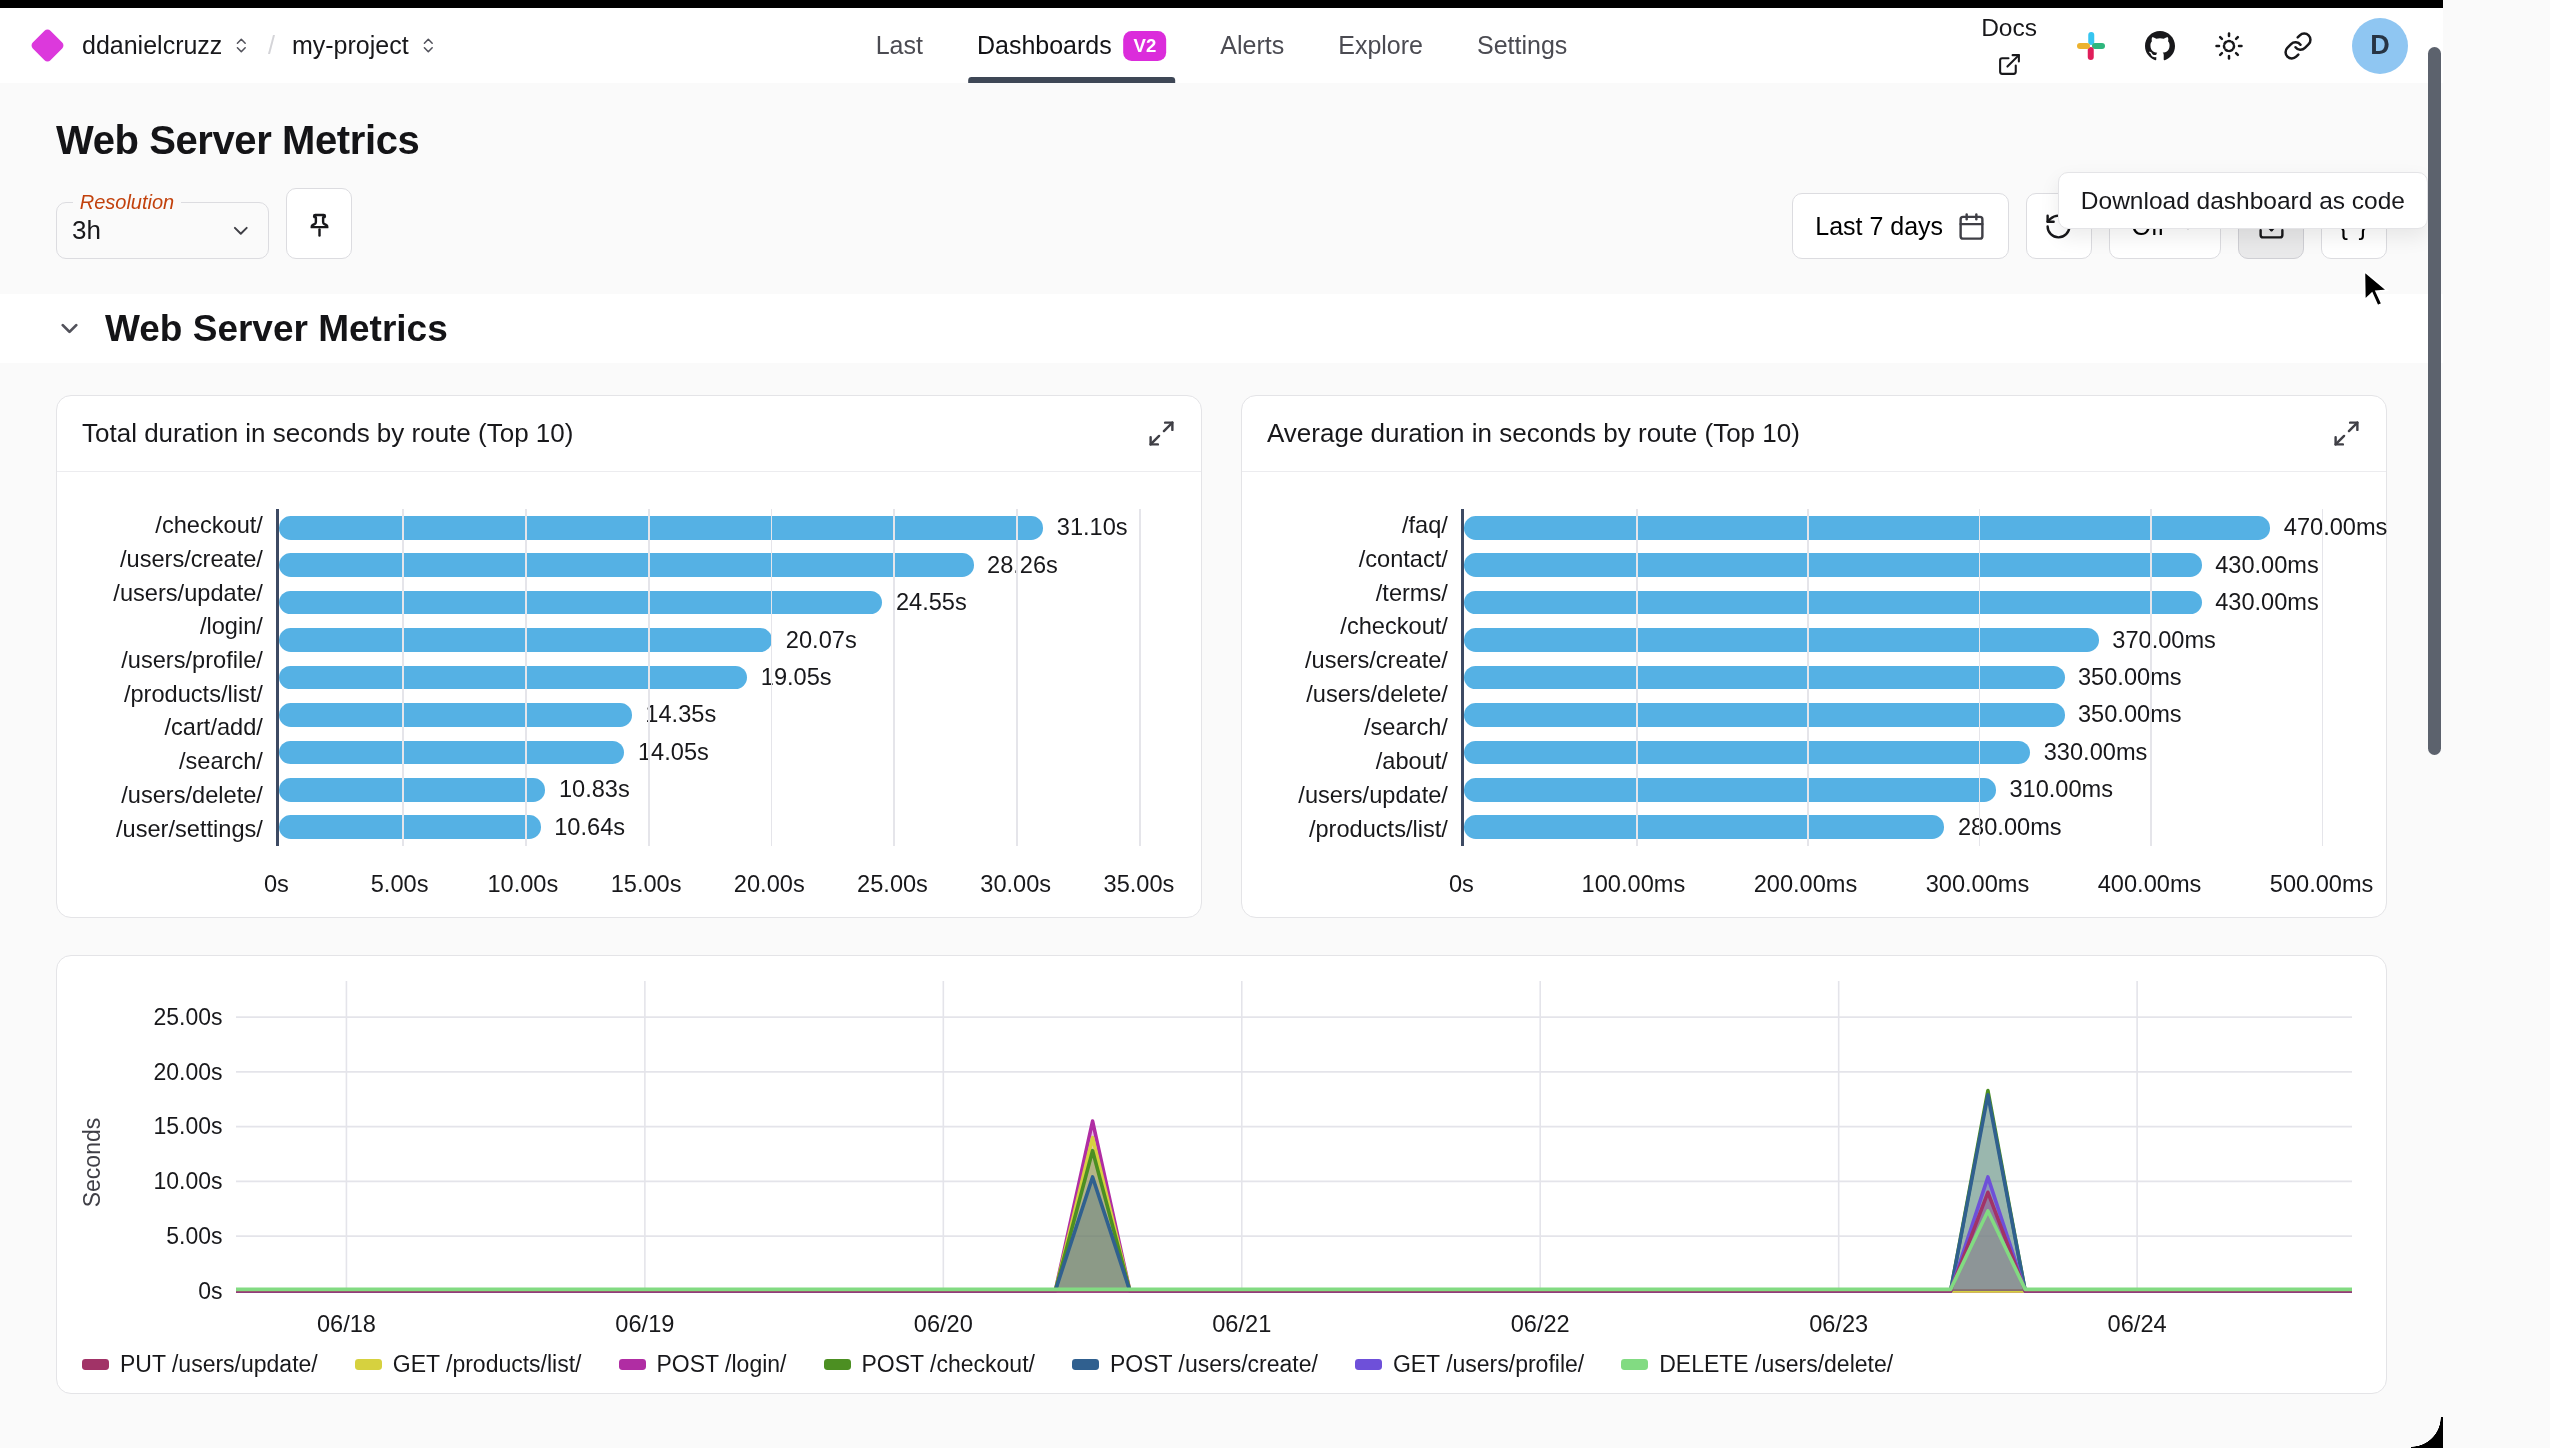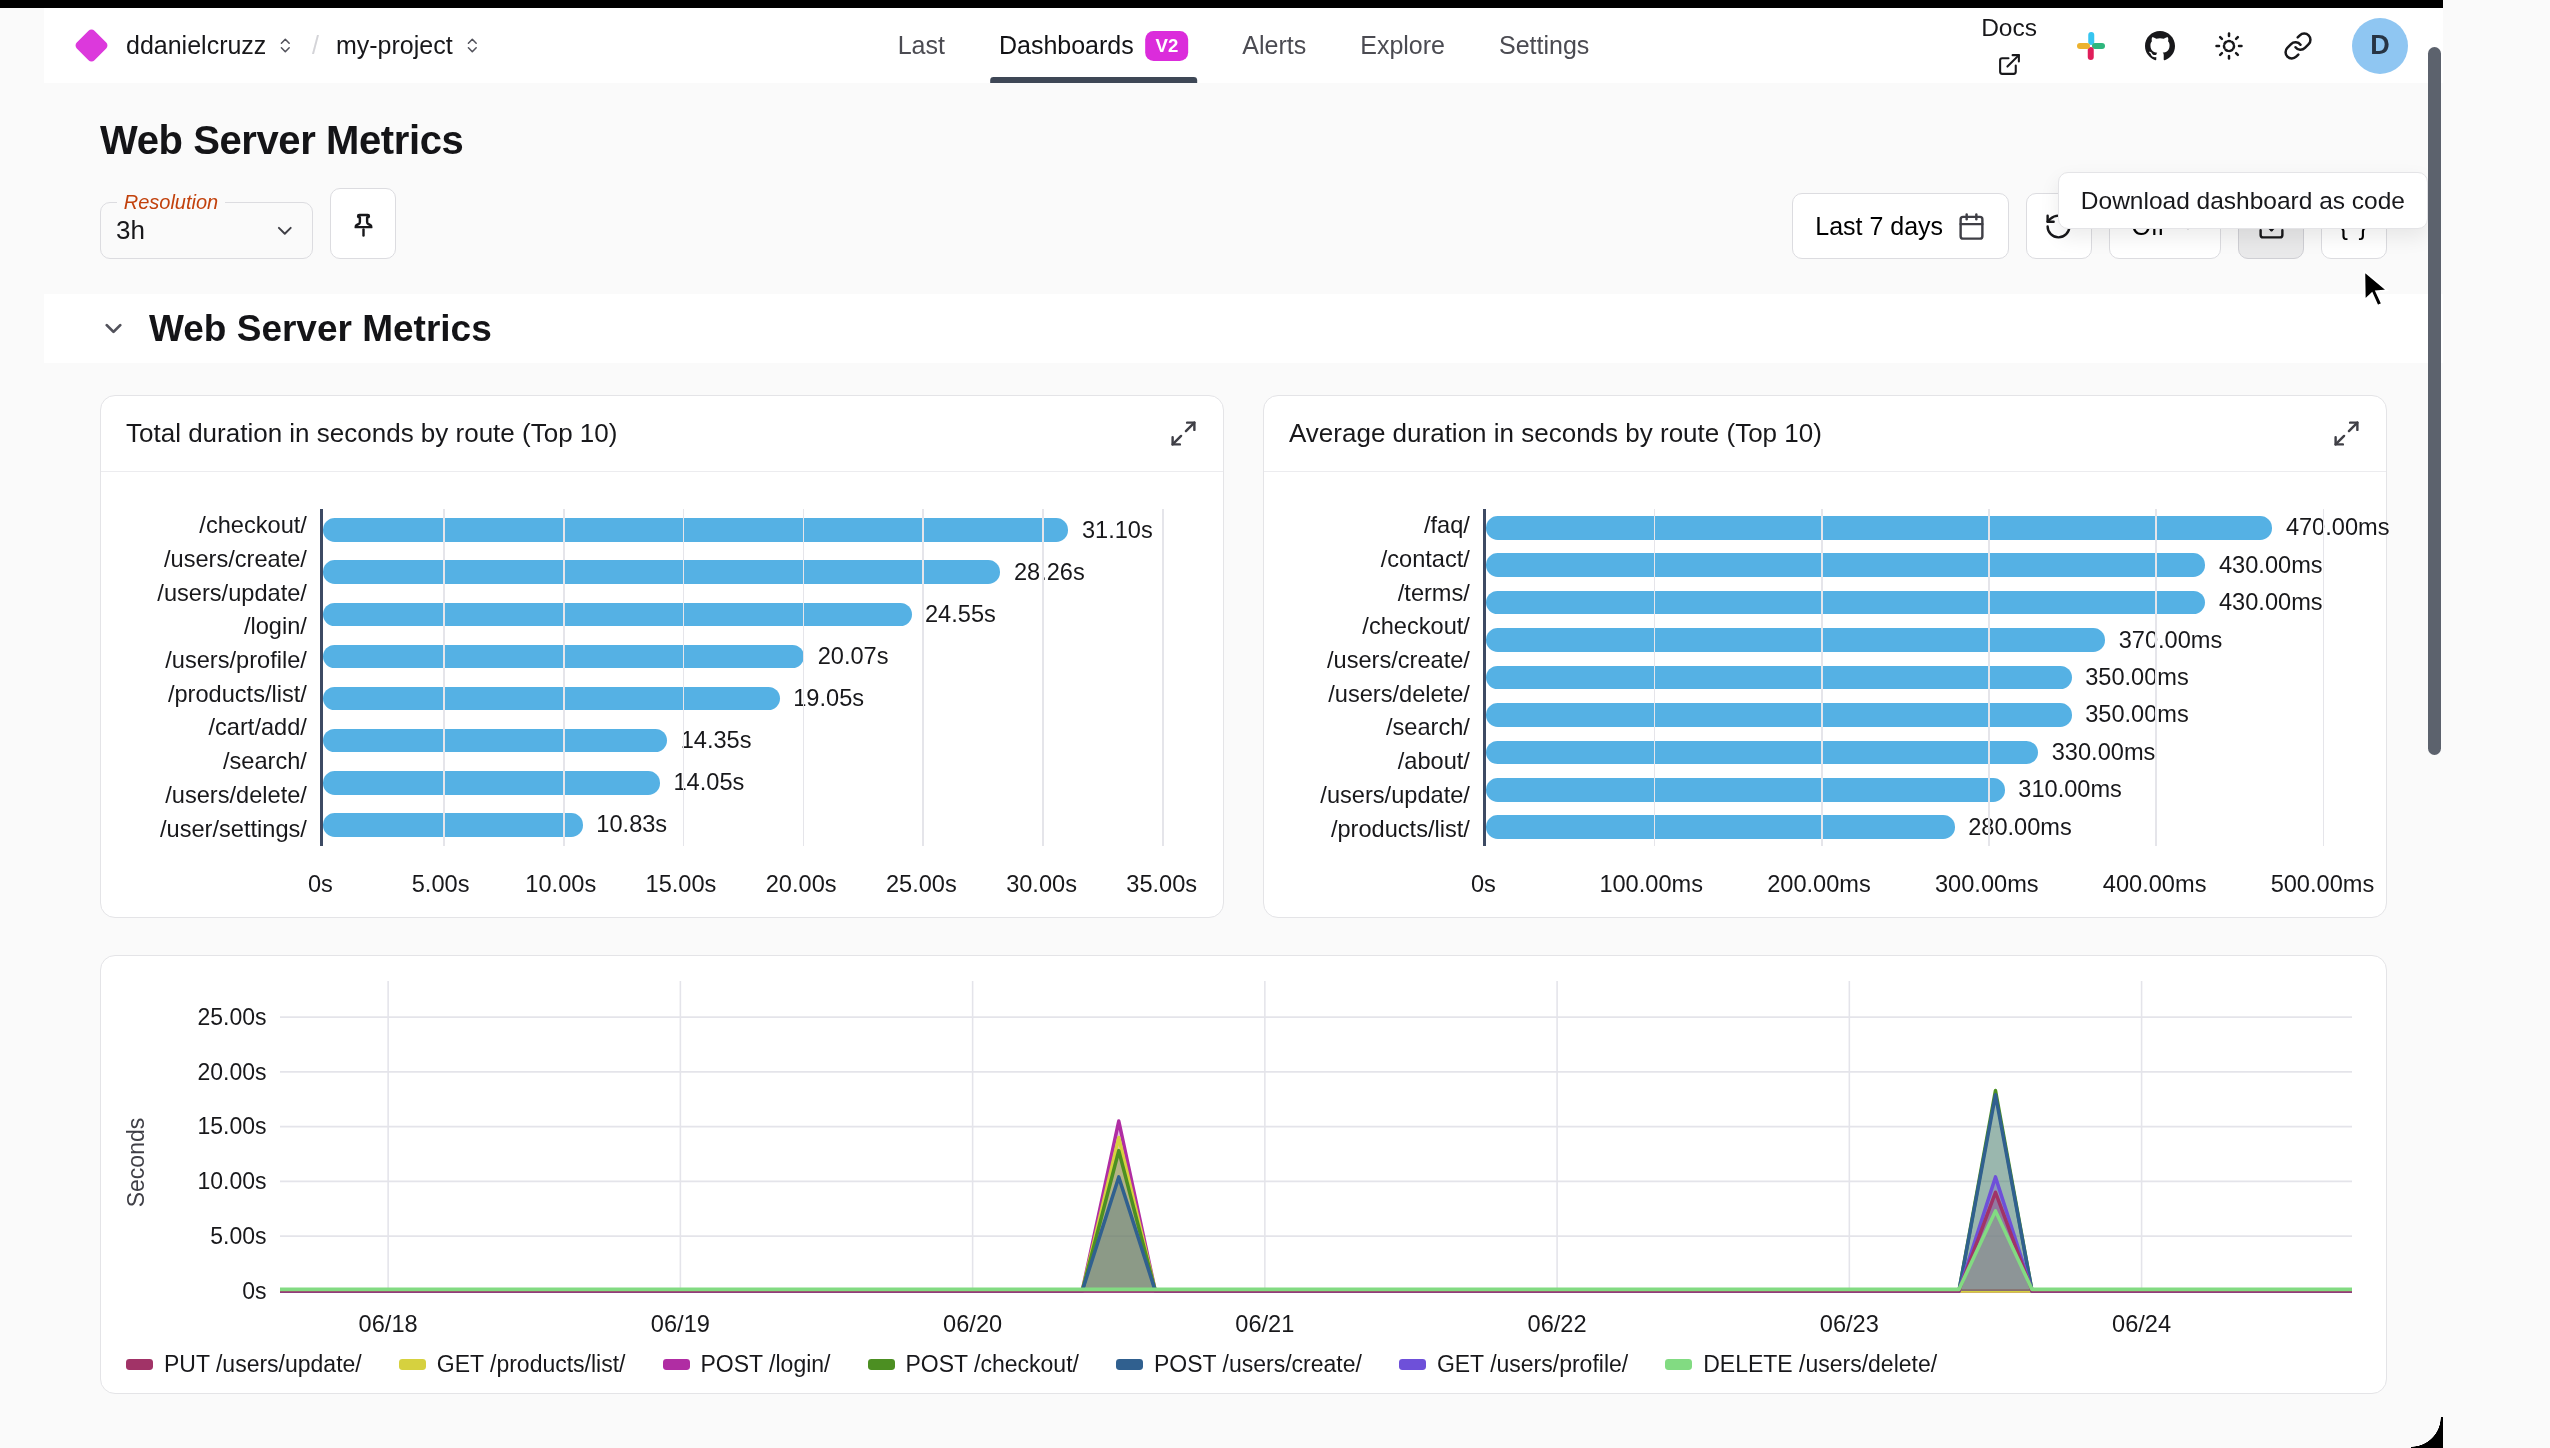--- a/index.html
+++ b/index.html
@@ -1,18 +1,18 @@
 <!DOCTYPE html>
 <html style="font-size:13.5px"><head>
 <meta charset="utf-8">
 <style>
   * { margin:0; padding:0; box-sizing:border-box; }
   html,body { width:2550px; height:1449px; }
   body { font-family:"Liberation Sans", sans-serif; background:#fafafa; color:#18181b; }
-  .screen { position:relative; width:2443px; height:1449px; overflow:hidden; background:#fafafa;padding-left:44px; }
+  .screen { position:relative; width:2443px; height:1449px; overflow:hidden; background:#fafafa; }
 
   
   .top-edge { position:absolute; top:0; left:0; right:0; height:8.4px; background:#000; z-index:40; }
   .topbar { position:relative; height:83px; background:#fff; display:flex; align-items:center; padding:8.4px 35px 0 35px; }
   .breadcrumb { display:flex; align-items:center; gap:17px; font-size:25px; }
   .logo-diamond { width:25px; height:25px; background:#dc39dc; transform:rotate(45deg); border-radius:4.2px; margin-right:5px; }
   .crumb-btn { display:flex; align-items:center; gap:10px; cursor:pointer; }
   .updown { width:18.6px; height:25px; color:#52525b; }
   .crumb-slash { color:#d4d4d8; font-size:25px; }
 
@@ -291,20 +291,24 @@
                   <div class="bar" style="width: 39.5317%; background: rgb(85, 177, 228);"></div>
                   <span class="bar-value">14.35s</span>
                 </div>
                 <div class="bar-row">
                   <div class="bar" style="width: 38.7052%; background: rgb(85, 177, 228);"></div>
                   <span class="bar-value">14.05s</span>
                 </div>
                 <div class="bar-row">
                   <div class="bar" style="width: 29.8347%; background: rgb(85, 177, 228);"></div>
                   <span class="bar-value">10.83s</span>
+                </div>
+                <div class="bar-row">
+                  <div class="bar" style="width: 29.3113%; background: rgb(85, 177, 228);"></div>
+                  <span class="bar-value">10.64s</span>
                 </div>
               </div>
           <div class="gridline" style="left: 13.7741%;"></div>
               <div class="gridline" style="left: 27.5482%;"></div>
               <div class="gridline" style="left: 41.3223%;"></div>
               <div class="gridline" style="left: 55.0964%;"></div>
               <div class="gridline" style="left: 68.8705%;"></div>
               <div class="gridline" style="left: 82.6446%;"></div>
               <div class="gridline" style="left: 96.4187%;"></div>
             </div>

